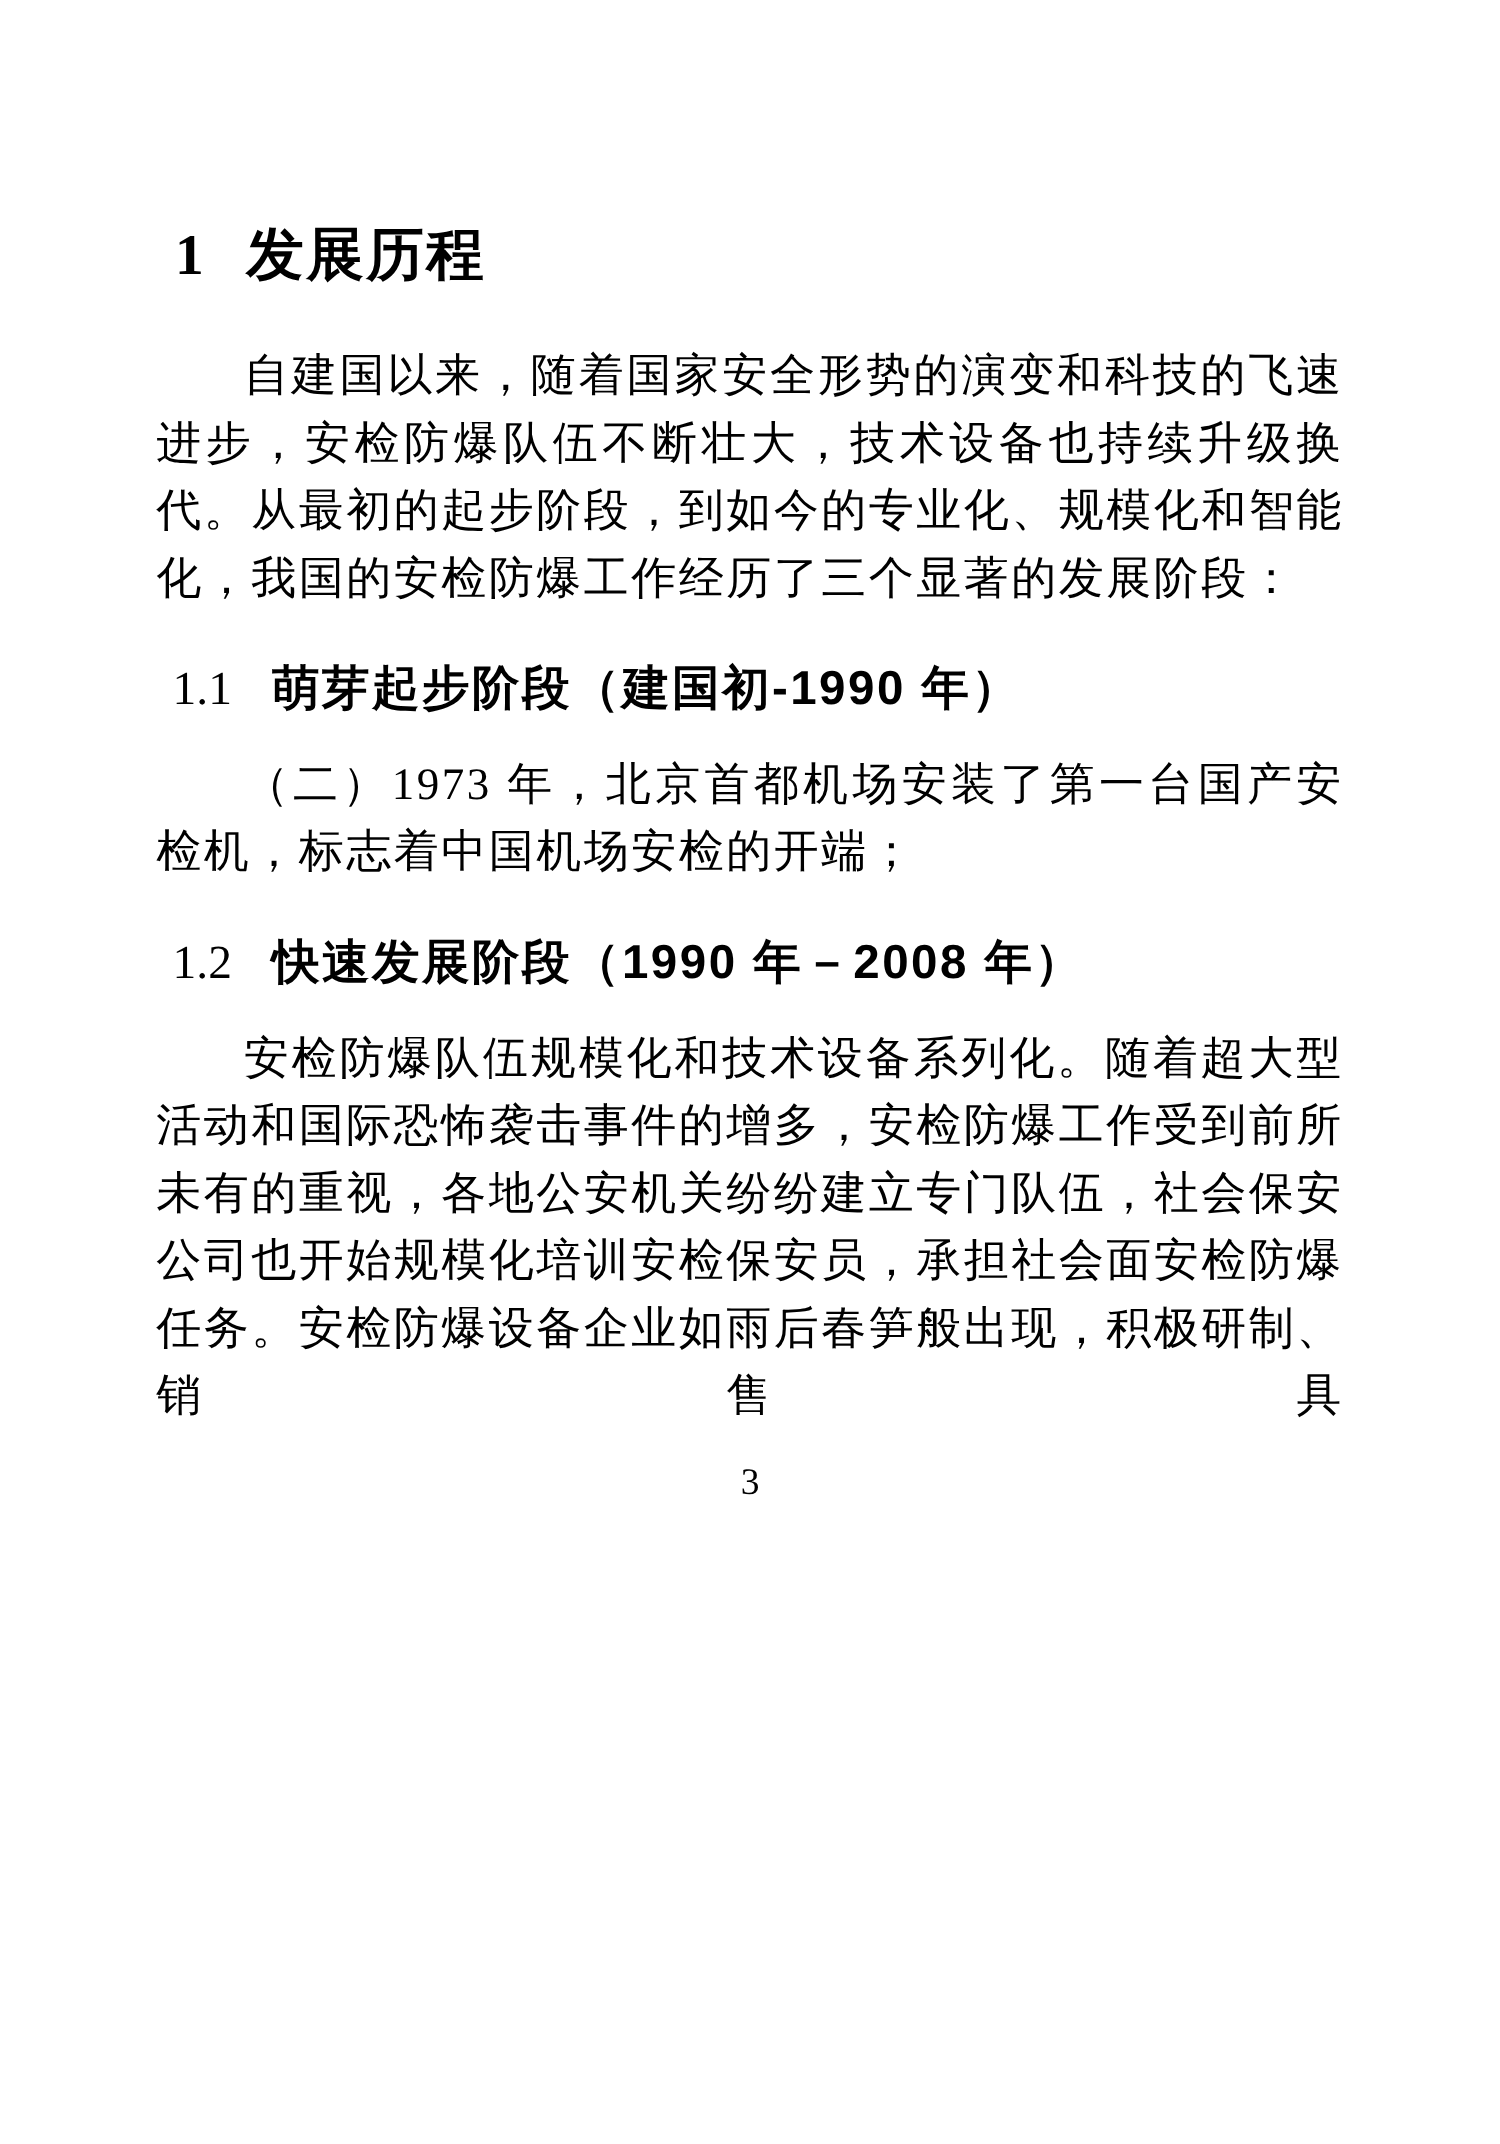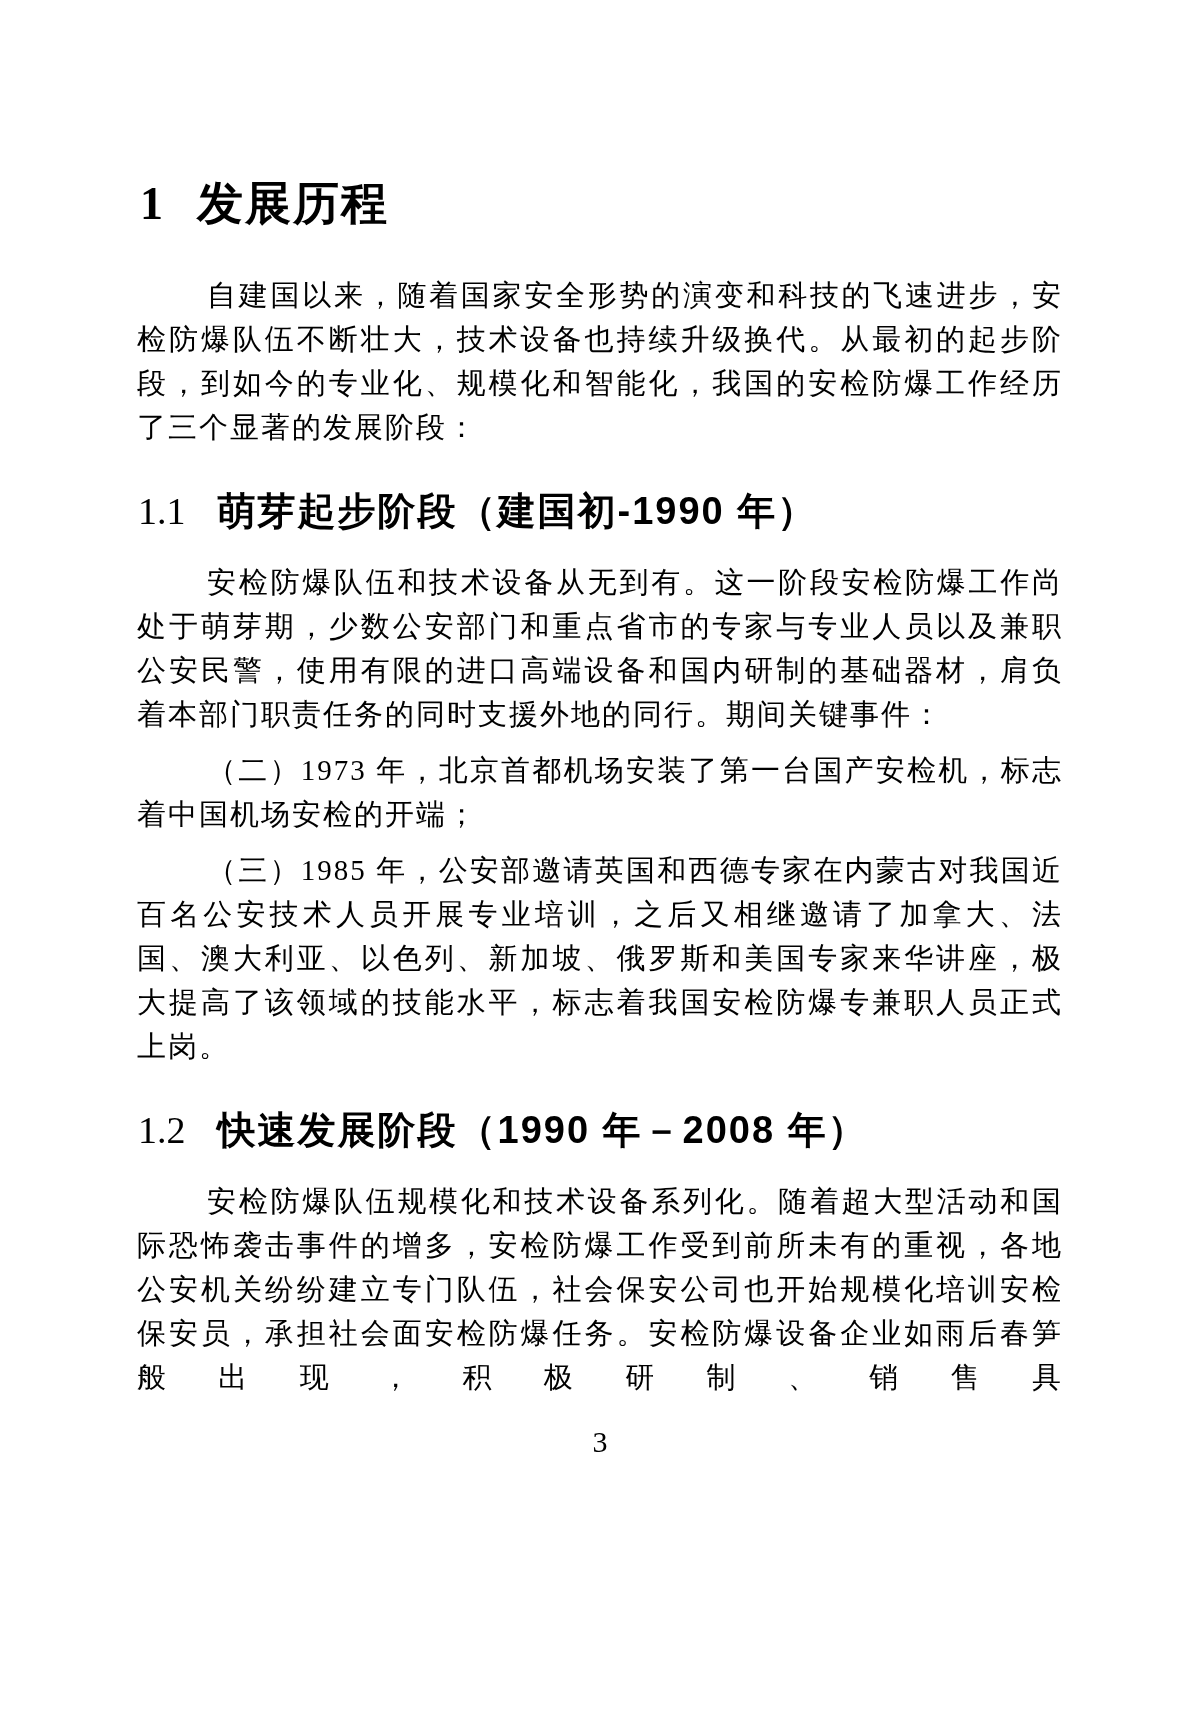--- a/index.html
+++ b/index.html
@@ -45,23 +45,23 @@
     text-align: center;
   }
   .h2-title {
     font-family: "Liberation Sans", "DejaVu Sans", sans-serif;
     font-weight: bold;
     letter-spacing: 2px;
     text-align: center;
   }
 
   p.body {
-    margin: 12px;
-    font-size: 29px;
-    line-height: 44px;
+    margin: 0;
+    font-size: 36px;
+    line-height: 54px;
     letter-spacing: 2px;
     text-indent: 70px;
     text-align: justify;
     text-justify: inter-character;
   }
   p.cut {
     text-align-last: justify;
   }
 
   .footer {
@@ -81,23 +81,21 @@
   <h1 class="chapter">
     <span class="h1-num">1</span><span>发展历程</span>
   </h1>
 
   <p class="body">自建国以来，随着国家安全形势的演变和科技的飞速进步，安检防爆队伍不断壮大，技术设备也持续升级换代。从最初的起步阶段，到如今的专业化、规模化和智能化，我国的安检防爆工作经历了三个显著的发展阶段：</p>
 
   <h2 class="section">
     <span class="h2-num">1.1</span><span class="h2-title">萌芽起步阶段（建国初-1990 年）</span>
   </h2>
 
-  <p class="body">安检防爆队伍和技术设备从无到有。这一阶段安检防爆工作尚处于萌芽期，少数公安部门和重点省市的专家与专业人员以及兼职公安民警，使用有限的进口高端设备和国内研制的基础器材，肩负着本部门职责任务的同时支援外地的同行。期间关键事件：</p>
   <p class="body">（二）1973 年，北京首都机场安装了第一台国产安检机，标志着中国机场安检的开端；</p>
-  <p class="body">（三）1985 年，公安部邀请英国和西德专家在内蒙古对我国近百名公安技术人员开展专业培训，之后又相继邀请了加拿大、法国、澳大利亚、以色列、新加坡、俄罗斯和美国专家来华讲座，极大提高了该领域的技能水平，标志着我国安检防爆专兼职人员正式上岗。</p>
 
   <h2 class="section">
     <span class="h2-num">1.2</span><span class="h2-title">快速发展阶段（1990 年－2008 年）</span>
   </h2>
 
   <p class="body cut">安检防爆队伍规模化和技术设备系列化。随着超大型活动和国际恐怖袭击事件的增多，安检防爆工作受到前所未有的重视，各地公安机关纷纷建立专门队伍，社会保安公司也开始规模化培训安检保安员，承担社会面安检防爆任务。安检防爆设备企业如雨后春笋般出现，积极研制、销售具</p>
 
   <div class="footer">3</div>
 
 </div>

